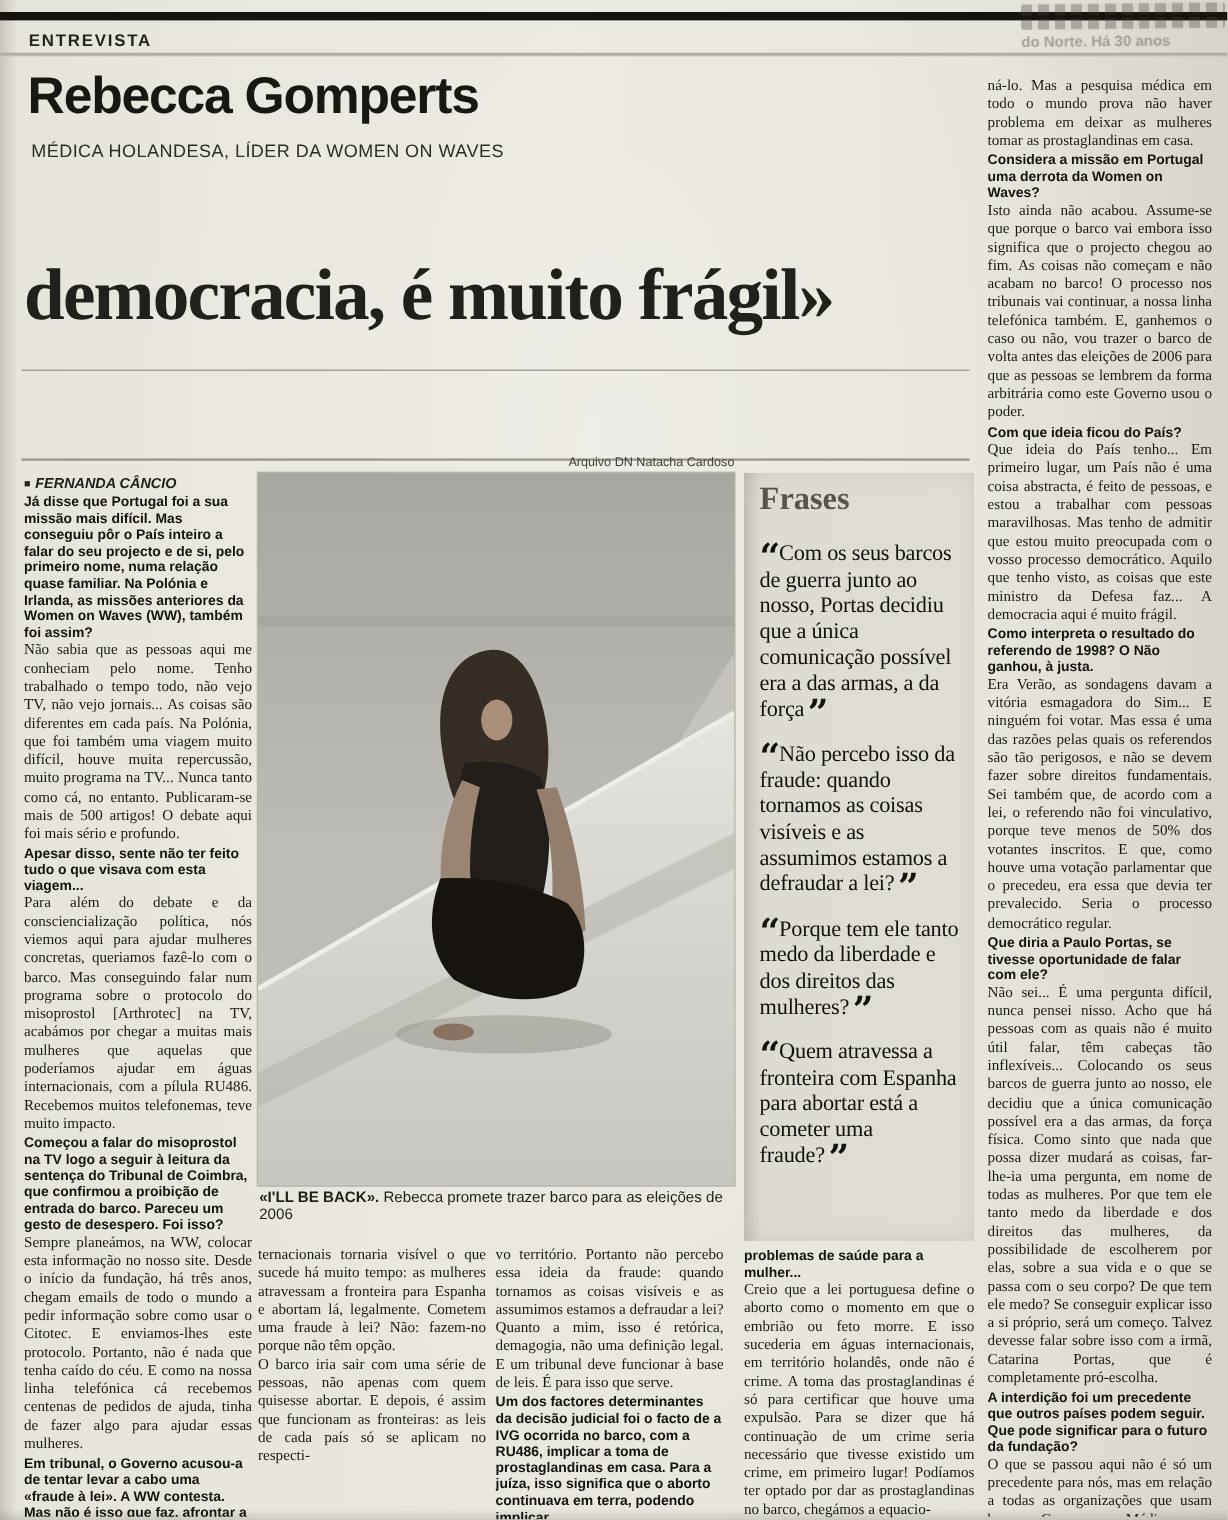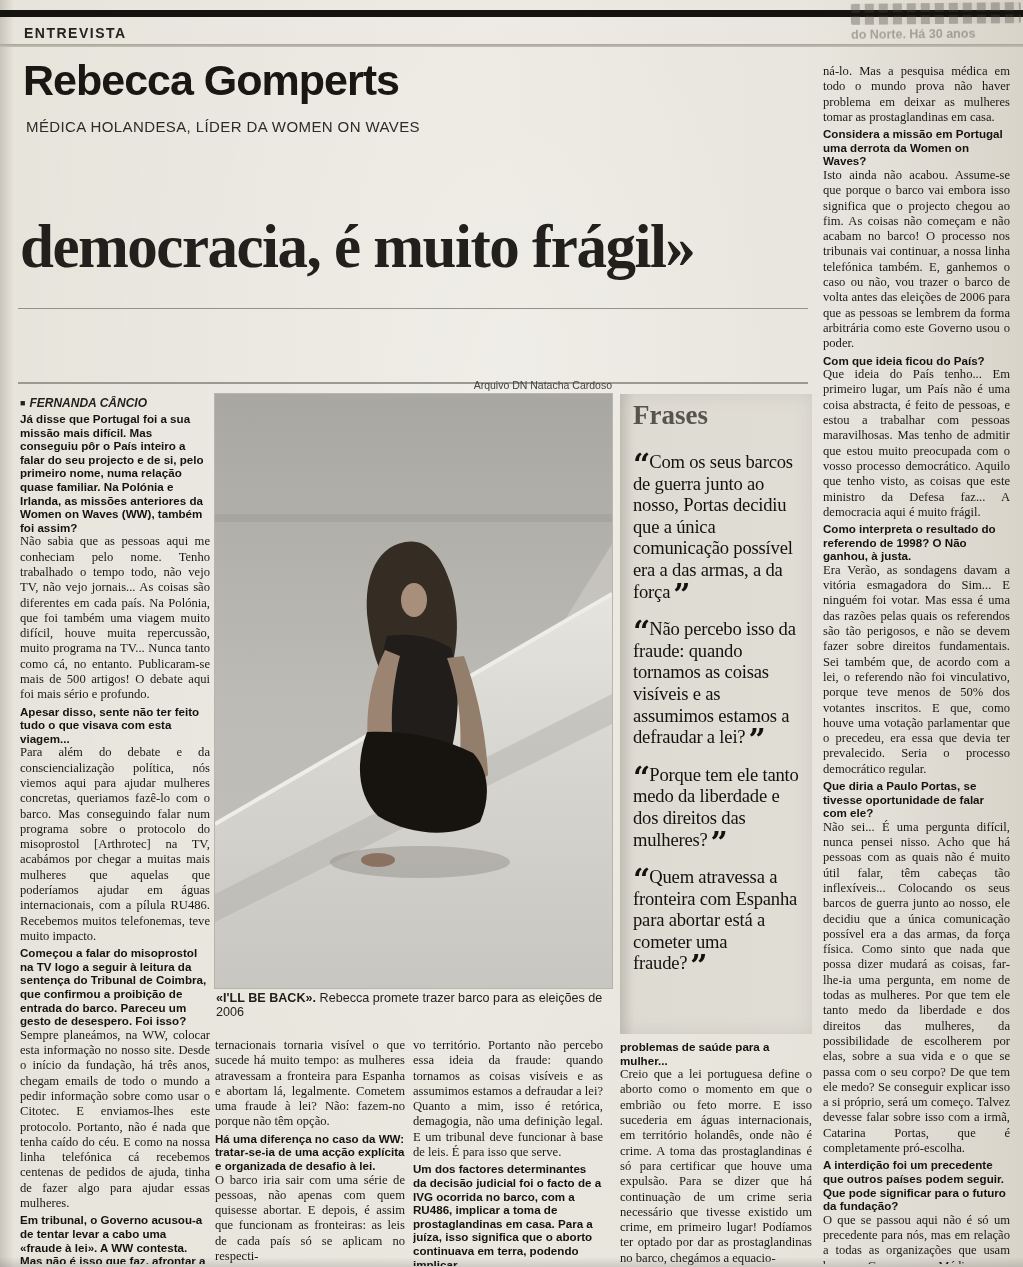--- a/index.html
+++ b/index.html
@@ -152,21 +152,20 @@
         <p class="a">Para além do debate e da consciencialização política, nós viemos aqui para ajudar mulheres concretas, queriamos fazê-lo com o barco. Mas conseguindo falar num programa sobre o protocolo do misoprostol [Arthrotec] na TV, acabámos por chegar a muitas mais mulheres que aquelas que poderíamos ajudar em águas internacionais, com a pílula RU486. Recebemos muitos telefonemas, teve muito impacto.</p>
         <p class="q">Começou a falar do misoprostol na TV logo a seguir à leitura da sentença do Tribunal de Coimbra, que confirmou a proibição de entrada do barco. Pareceu um gesto de desespero. Foi isso?</p>
         <p class="a">Sempre planeámos, na WW, colocar esta informação no nosso site. Desde o início da fundação, há três anos, chegam emails de todo o mundo a pedir informação sobre como usar o Citotec. E enviamos-lhes este protocolo. Portanto, não é nada que tenha caído do céu. E como na nossa linha telefónica cá recebemos centenas de pedidos de ajuda, tinha de fazer algo para ajudar essas mulheres.</p>
         <p class="q">Em tribunal, o Governo acusou-a de tentar levar a cabo uma «fraude à lei». A WW contesta. Mas não é isso que faz, afrontar a lei dos países que visita?</p>
       </div>
   </div>
 
   <div class="col col-b1">
 
   <p class="a">ternacionais tornaria visível o que sucede há muito tempo: as mulheres atravessam a fronteira para Espanha e abortam lá, legalmente. Cometem uma fraude à lei? Não: fazem-no porque não têm opção.</p>
-      <p class="q">Há uma diferença no caso da WW: tratar-se-ia de uma acção explícita e organizada de desafio à lei.</p>
       <p class="a">O barco iria sair com uma série de pessoas, não apenas com quem quisesse abortar. E depois, é assim que funcionam as fronteiras: as leis de cada país só se aplicam no respecti-</p>
     </div>
   <div class="col col-b2">
 
   <p class="a">vo território. Portanto não percebo essa ideia da fraude: quando tornamos as coisas visíveis e as assumimos estamos a defraudar a lei? Quanto a mim, isso é retórica, demagogia, não uma definição legal. E um tribunal deve funcionar à base de leis. É para isso que serve.</p>
       <p class="q">Um dos factores determinantes da decisão judicial foi o facto de a IVG ocorrida no barco, com a RU486, implicar a toma de prostaglandinas em casa. Para a juíza, isso significa que o aborto continuava em terra, podendo implicar</p>
     </div>
   <div class="col col-b3">
 
   <p class="q">problemas de saúde para a mulher...</p>

